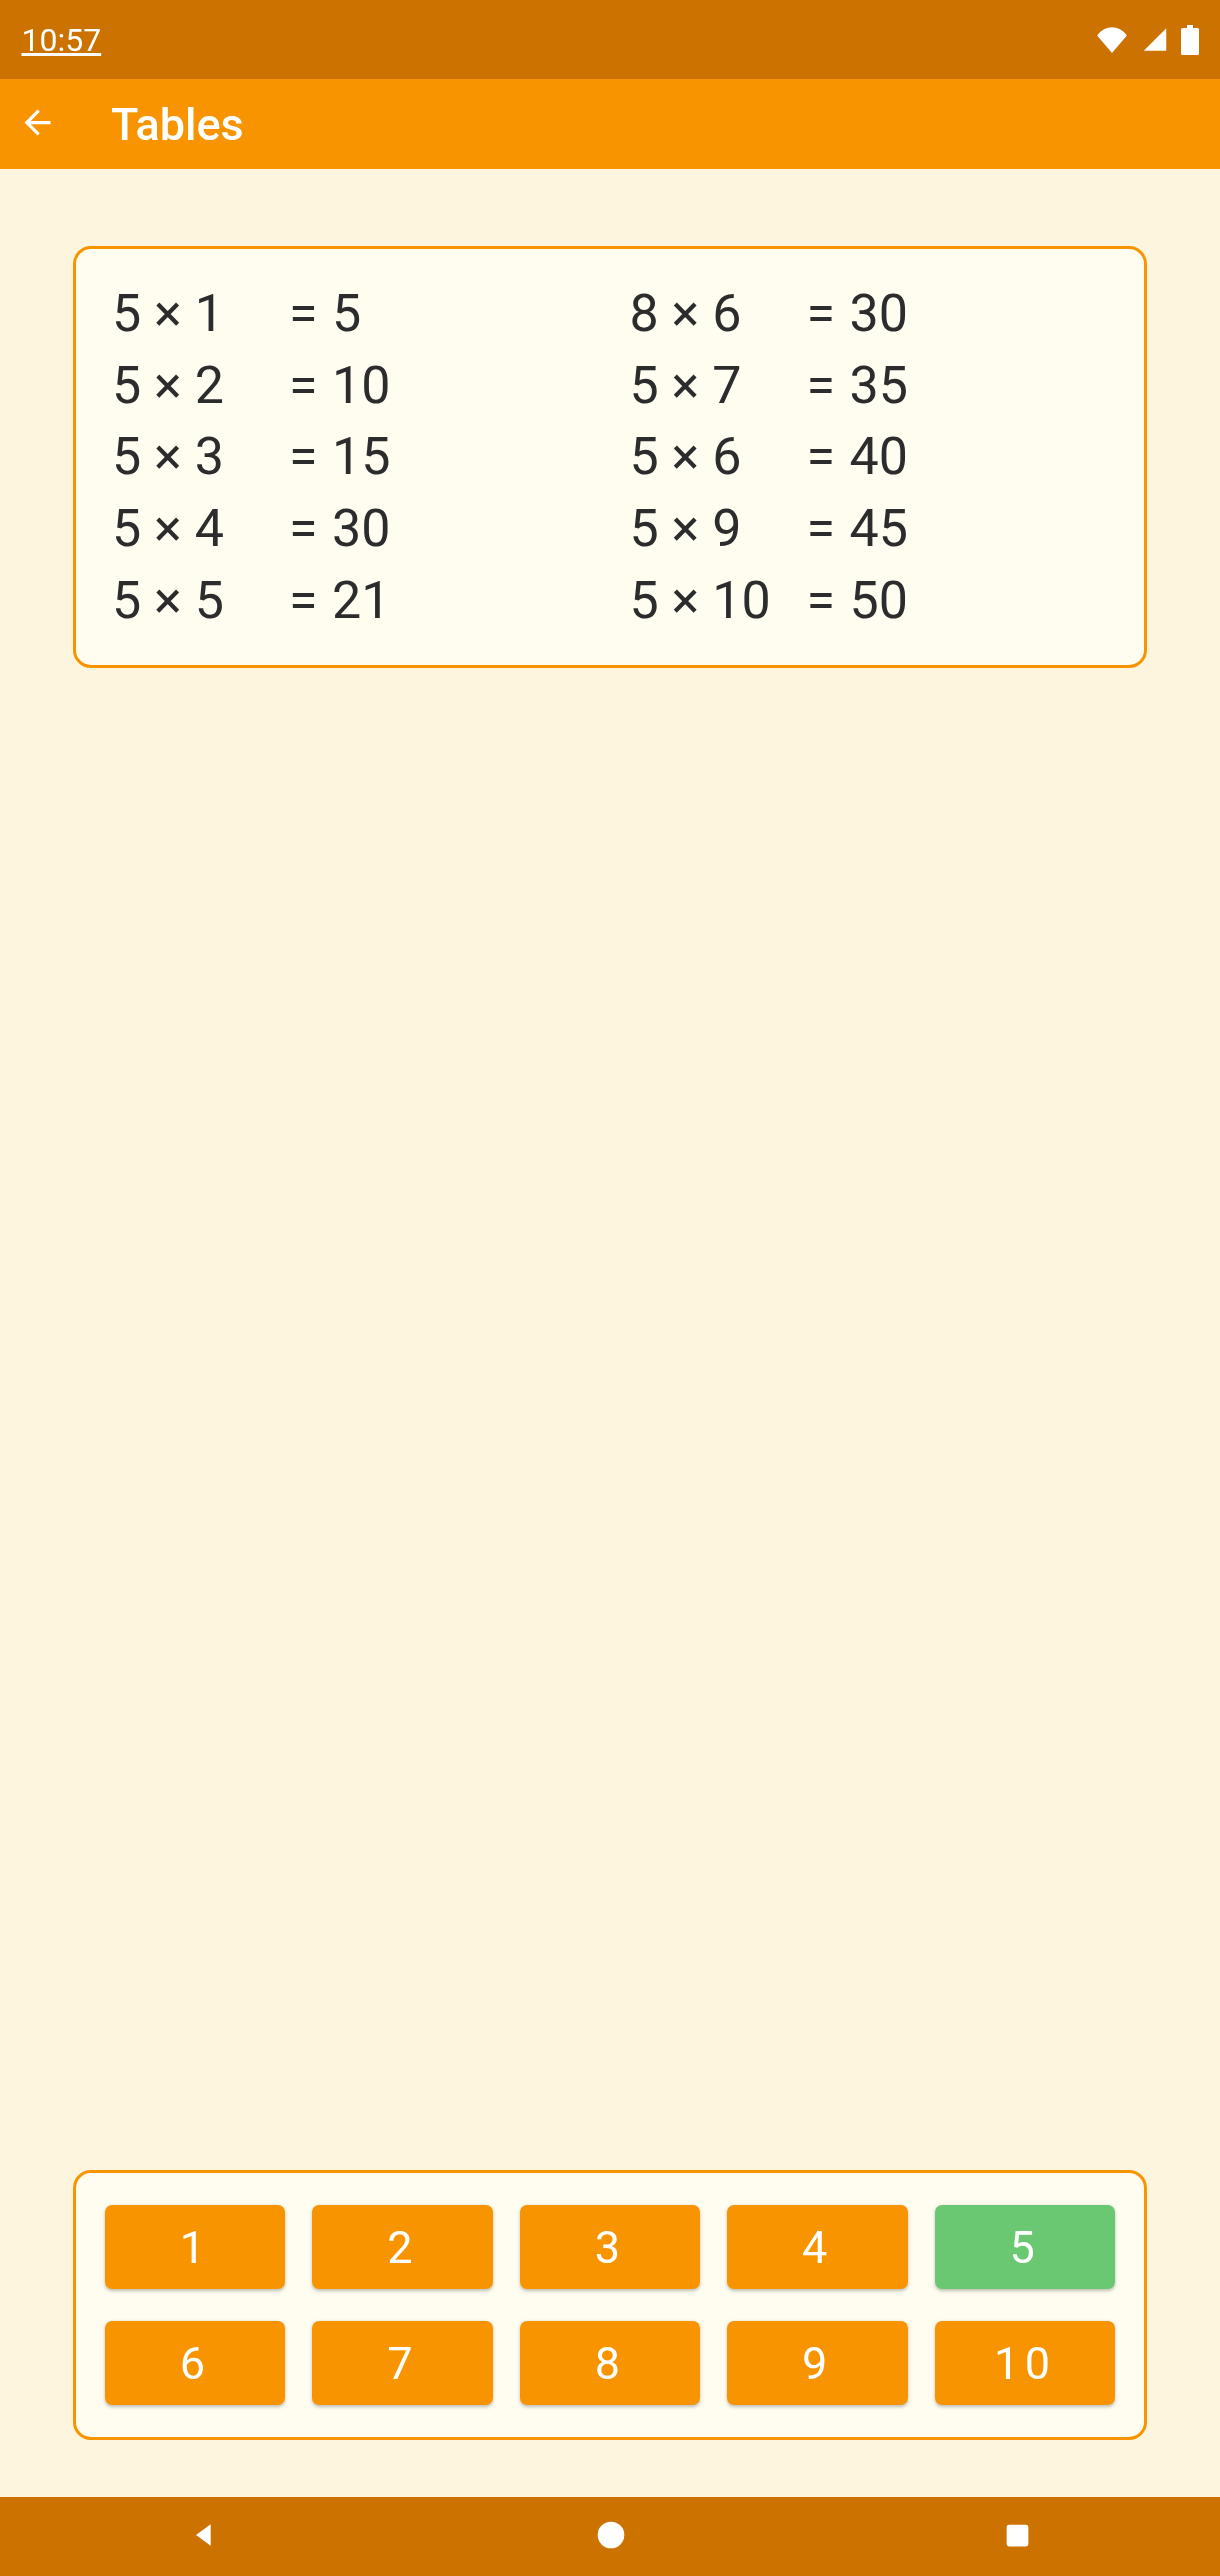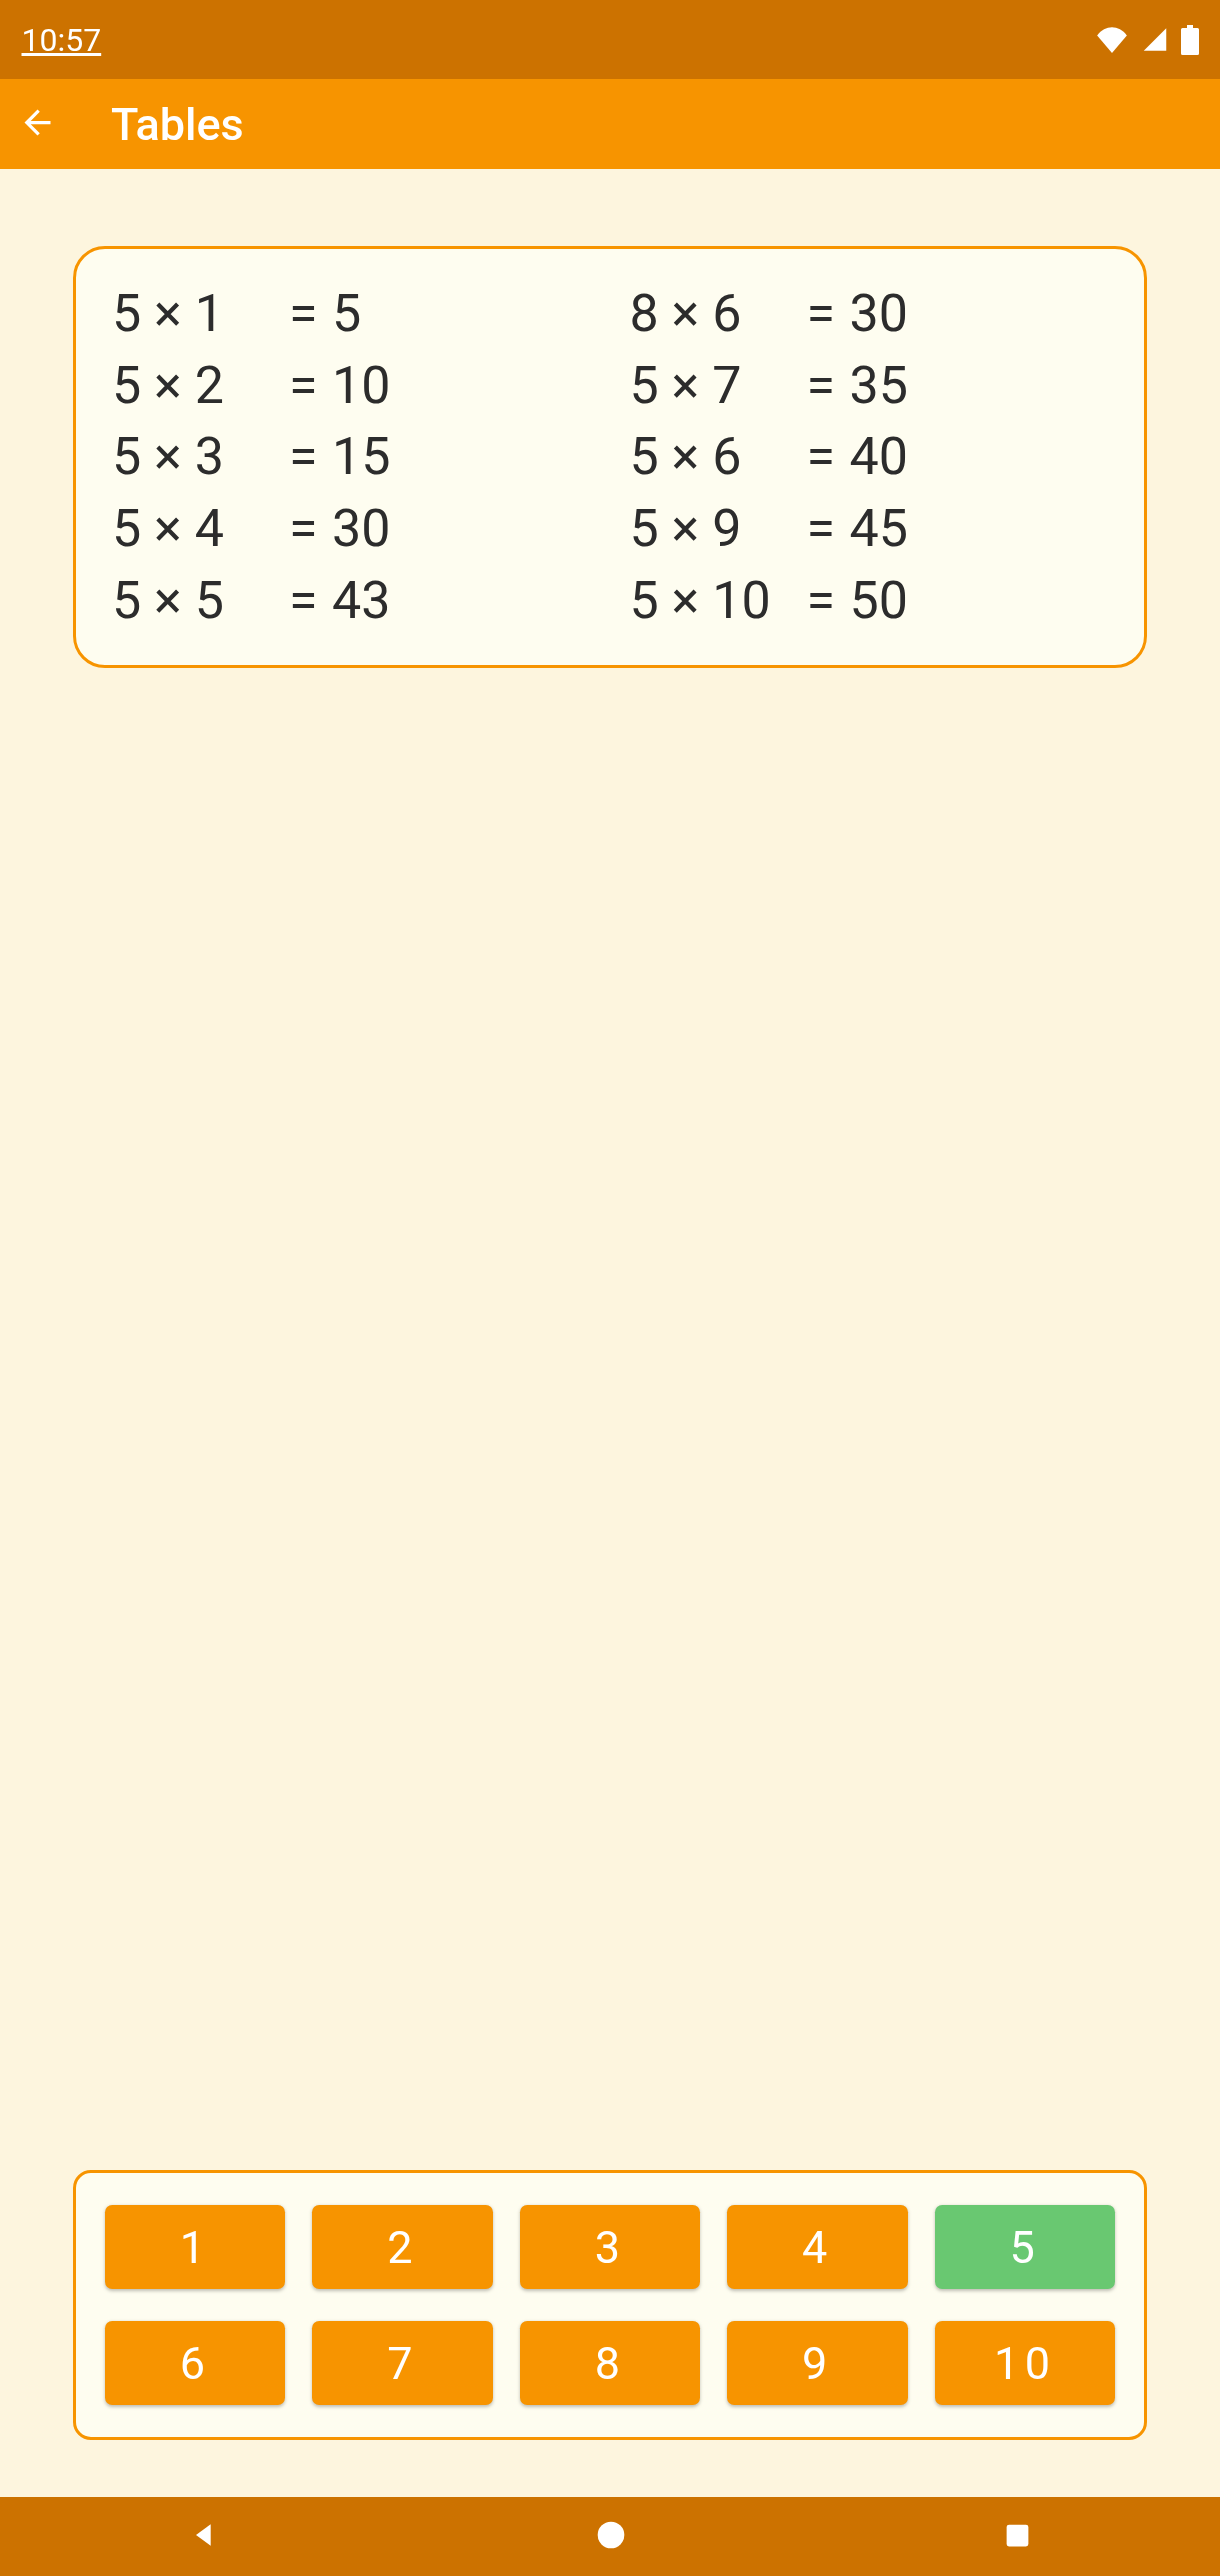--- a/index.html
+++ b/index.html
@@ -52,21 +52,21 @@
       font-weight: 500;
     }
     .content {
       flex: 1;
       display: flex;
       flex-direction: column;
       padding: 77px 73px 57px;
     }
     .table-card {
       border: 3.6px solid #f79400;
-      border-radius: 32px;
+      border-radius: 18px;
       background: #fefdf0;
       padding: 34px 36px;
       display: flex;
       gap: 39px;
     }
     .table-col {
       flex: 1;
       display: flex;
       flex-direction: column;
       gap: 10.7px;
@@ -170,21 +170,21 @@
           <span>15</span>
         </div>
         <div class="row">
           <span class="expr-cell">5 × 4</span>
           <span class="eq-cell">=</span>
           <span>30</span>
         </div>
         <div class="row">
           <span class="expr-cell">5 × 5</span>
           <span class="eq-cell">=</span>
-          <span>43</span>
+          <span>21</span>
         </div>
       </div>
     <div class="table-col" id="col-right">
         <div class="row">
           <span class="expr-cell">8 × 6</span>
           <span class="eq-cell">=</span>
           <span>30</span>
         </div>
         <div class="row">
           <span class="expr-cell">5 × 7</span>

